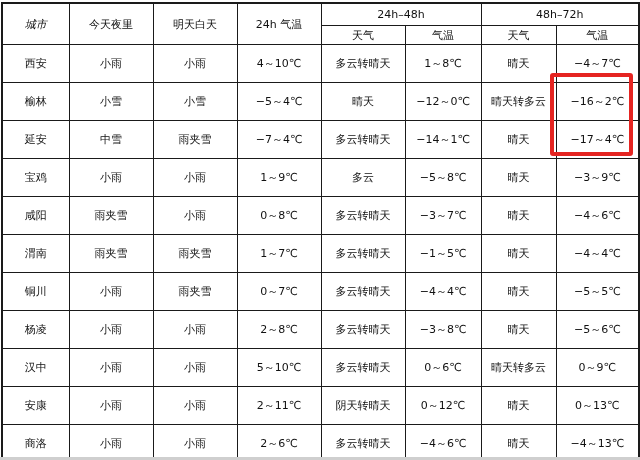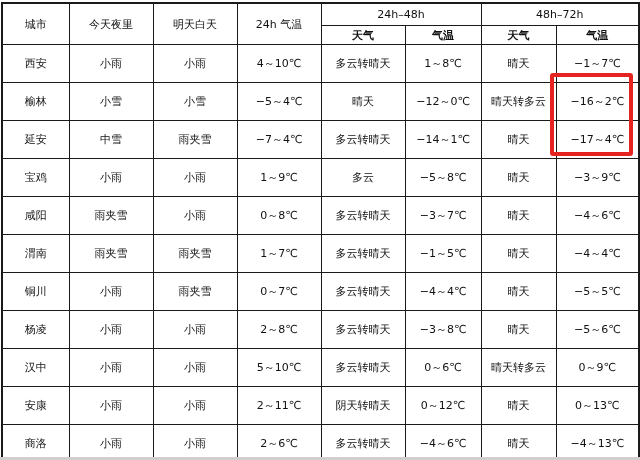--- a/index.html
+++ b/index.html
@@ -30,23 +30,23 @@
       border: 1px solid #1a1a1a;
       text-align: center;
       vertical-align: middle;
       font-weight: normal;
       font-size: 11px;
       padding: 0;
       white-space: nowrap;
       overflow: hidden;
     }
     table.weather tr.hdr1 th { height: 21px; }
-    table.weather tr.hdr2 th { height: 18px; font-weight: bold; }
+    table.weather tr.hdr2 th { height: 18px; }
     table.weather tr.row td { height: 37px; }
-    th.city-h { text-align: left; padding-left: 10px; }
+    th.city-h { text-align: left; padding-left: 10px; font-style: italic; }
     td.city { text-align: left; padding-left: 10px; margin-top: 7px; }
     .outer {
       border: 2px solid #1a1a1a;
     }
     .highlight-box {
       position: absolute;
       left: 550px;
       top: 73px;
       width: 83px;
       height: 83px;
@@ -97,21 +97,21 @@
     </thead>
     <tbody>
       <tr class="row">
         <td class="city">西安</td>
         <td>小雨</td>
         <td>小雨</td>
         <td>4～10℃</td>
         <td>多云转晴天</td>
         <td>1～8℃</td>
         <td>晴天</td>
-        <td>−1～7℃</td>
+        <td>−4～7℃</td>
       </tr>
       <tr class="row">
         <td class="city">榆林</td>
         <td>小雪</td>
         <td>小雪</td>
         <td>−5～4℃</td>
         <td>晴天</td>
         <td>−12～0℃</td>
         <td>晴天转多云</td>
         <td>−16～2℃</td>

